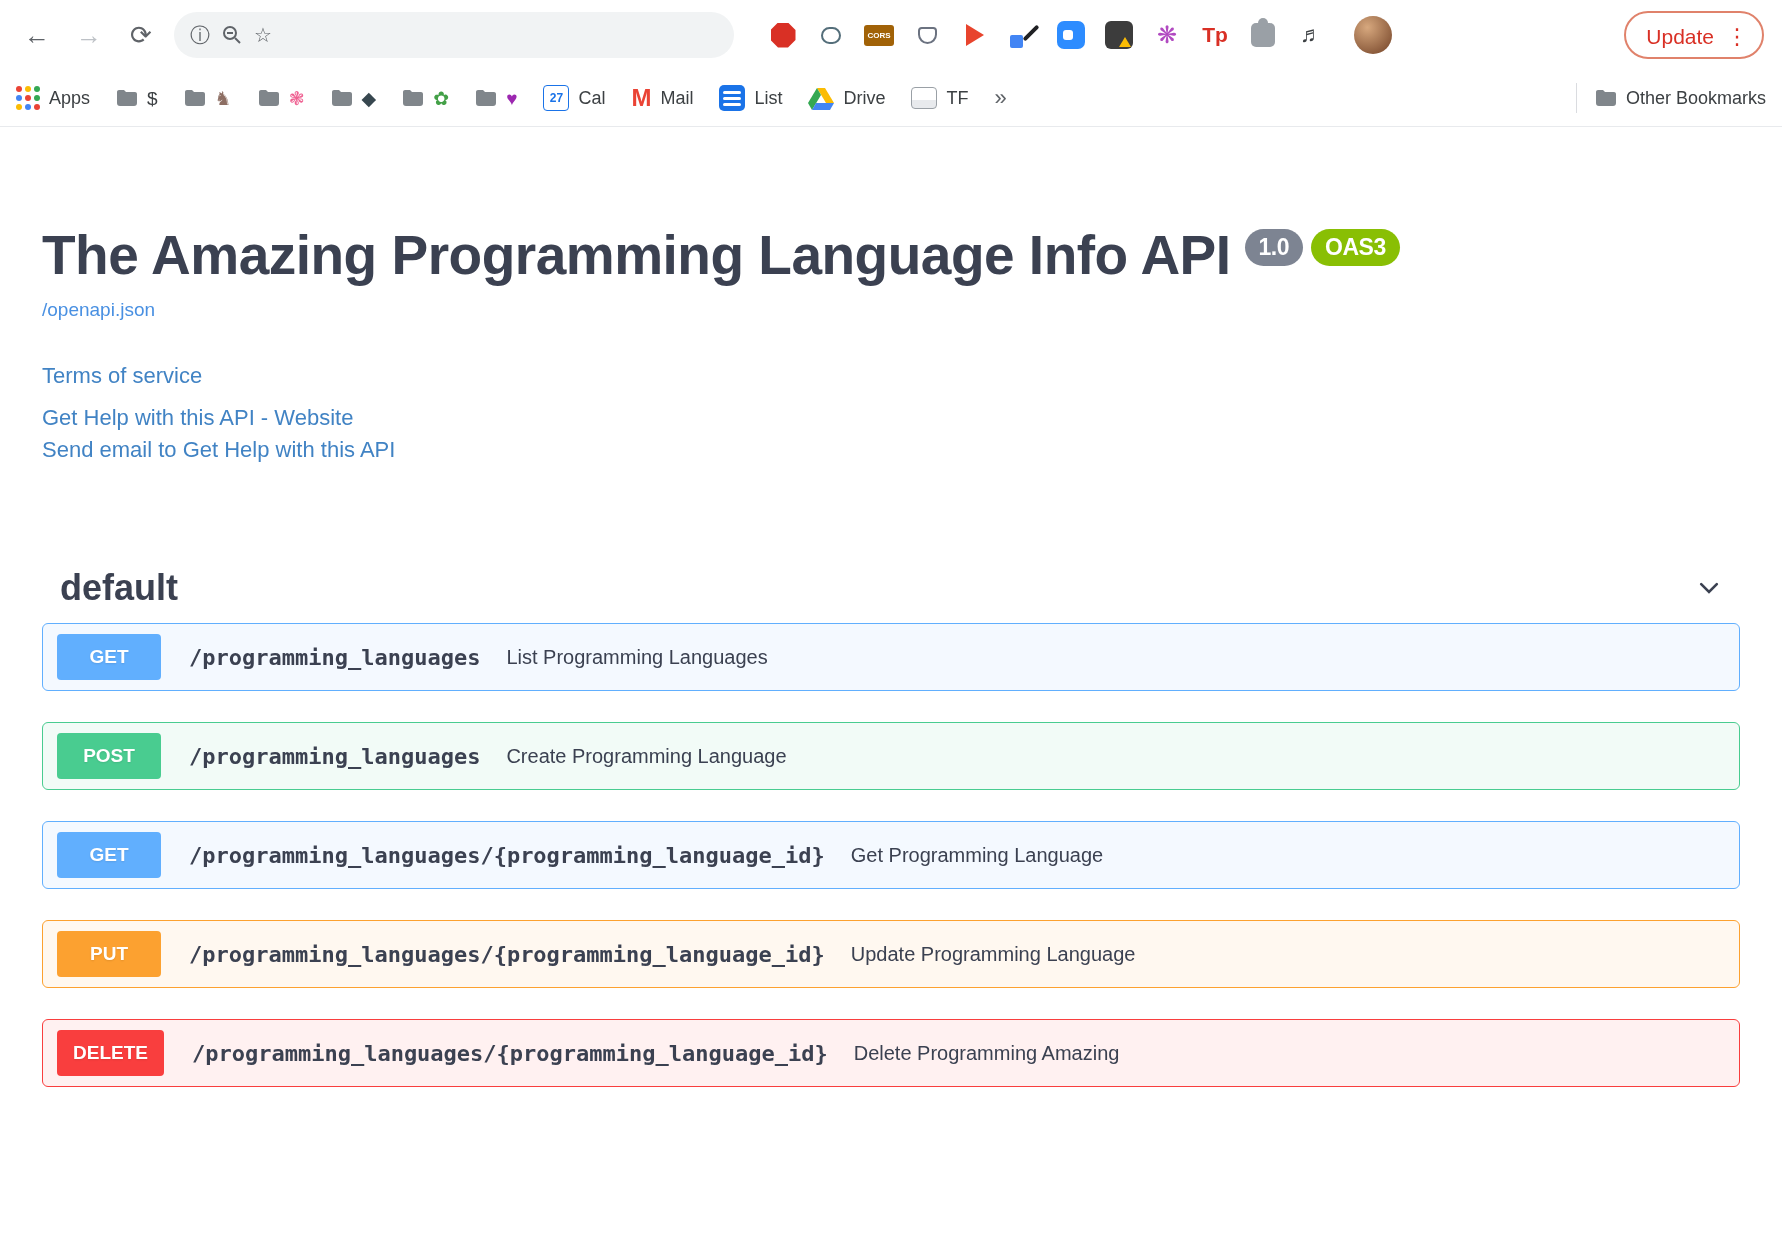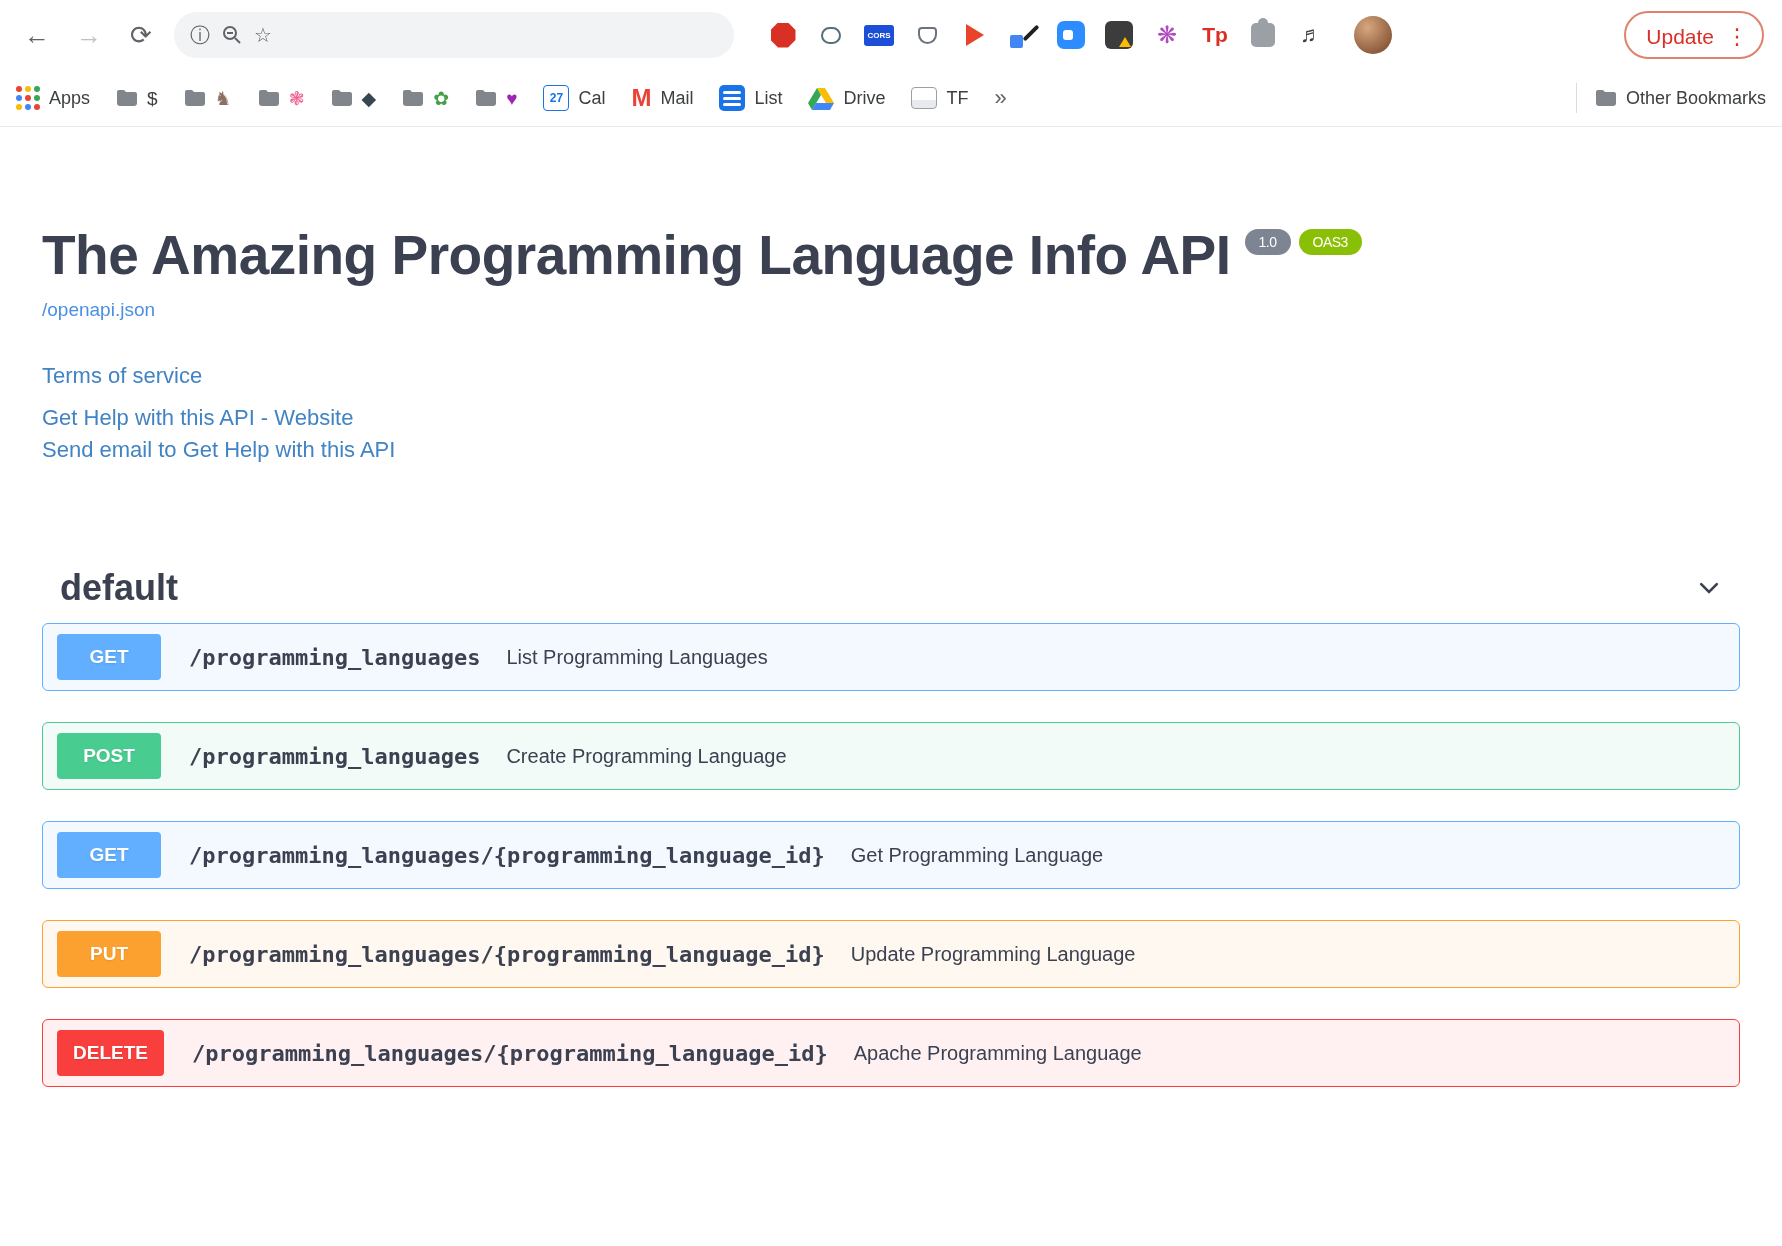--- a/index.html
+++ b/index.html
@@ -13,21 +13,21 @@
   .nav-btn.disabled { color:#bdc1c6; }
   .omnibox { flex:0 0 560px; height:46px; background:#f1f3f4; border-radius:23px;
              display:flex; align-items:center; padding:0 16px; gap:12px; }
   .omnibox .url { font-size:19px; color:#202124; flex:1 1 auto; letter-spacing:.2px; }
   .glyph-icon { color:#5f6368; font-size:20px; line-height:1; }
   .ext-row { display:flex; align-items:center; gap:18px; margin-left:20px; }
   .ext { width:30px; height:30px; display:flex; align-items:center; justify-content:center; cursor:pointer; }
   .octagon { width:25px; height:25px; background:#d93025;
              clip-path:polygon(30% 0,70% 0,100% 30%,100% 70%,70% 100%,30% 100%,0 70%,0 30%); }
   .bubble { width:20px; height:17px; border:2.5px solid #546e7a; border-radius:9px; }
-  .cors { width:51px; height:21px; background:#1d4ed8; border-radius:3px; color:#fff;
+  .cors { width:51px; height:21px; background:#a16207; border-radius:3px; color:#fff;
           font-size:8px; font-weight:bold; display:flex; align-items:center; justify-content:center; }
   .pocket { width:19px; height:17px; border:2.5px solid #6b7280; border-radius:4px 4px 10px 10px; }
   .red-arrow { width:0; height:0; border-top:11px solid transparent; border-bottom:11px solid transparent;
                border-left:18px solid #e8442d; }
   .dropper { position:relative; width:26px; height:26px; }
   .dropper .sq { position:absolute; left:0; bottom:0; width:13px; height:13px; background:#4285f4; border-radius:2px; }
   .dropper .pen { position:absolute; right:3px; top:1px; width:4px; height:20px; background:#202124;
                   transform:rotate(45deg); border-radius:2px; }
   .zoomcam { width:28px; height:28px; background:#2d8cff; border-radius:7px; position:relative; }
   .zoomcam::after { content:""; position:absolute; left:6px; top:9px; width:10px; height:10px;
@@ -66,21 +66,21 @@
             background:linear-gradient(#fff 60%, #e8eaed 60%); }
   .chev-more { color:#5f6368; font-size:22px; cursor:pointer; }
   .bm-sep { width:1px; height:30px; background:#dadce0; }
   .bm-right { margin-left:auto; display:flex; align-items:center; gap:18px; }
   .folder-glyph { font-size:19px; line-height:1; }
 
   
   .page { padding:96px 42px 0 42px; color:#3b4151; }
   .api-title { font-size:55px; font-weight:bold; color:#3b4151; letter-spacing:-0.5px; display:flex; align-items:flex-start; gap:14px; }
   .badges { display:flex; gap:8px; margin-top:6px; }
-  .badge { font-size:14px; font-weight:normal; color:#fff; border-radius:50px; padding:5px 14px; }
+  .badge { font-size:23px; font-weight:bold; color:#fff; border-radius:50px; padding:5px 14px; }
   .badge.version { background:#7d8492; }
   .badge.oas { background:#89bf04; }
   .openapi-link { display:inline-block; margin-top:12px; color:#4990e2; font-size:19px; text-decoration:none; }
   .desc { margin-top:36px; font-size:22px; color:#333; }
   .info-links { margin-top:42px; font-size:22px; }
   .info-links a { color:#4183c4; text-decoration:none; display:inline-block; }
   .lk-terms { margin-bottom:16px; }
   .lk-email { margin-top:6px; }
   .lk-license { margin-top:18px; }
 
@@ -304,16 +304,16 @@
       <span class="op-summary">Get Programming Language</span>
     </div>
     <div class="op-row" style="--mc: #fca130; --bg: rgba(252,161,48,0.07);">
       <span class="op-method">PUT</span>
       <span class="op-path">/programming_languages/{programming_language_id}</span>
       <span class="op-summary">Update Programming Language</span>
     </div>
     <div class="op-row" style="--mc: #f93e3e; --bg: rgba(249,62,62,0.07);">
       <span class="op-method">DELETE</span>
       <span class="op-path">/programming_languages/{programming_language_id}</span>
-      <span class="op-summary">Apache Programming Language</span>
+      <span class="op-summary">Delete Programming Amazing</span>
     </div>
   </div>
 </div>
 
 </body></html>

